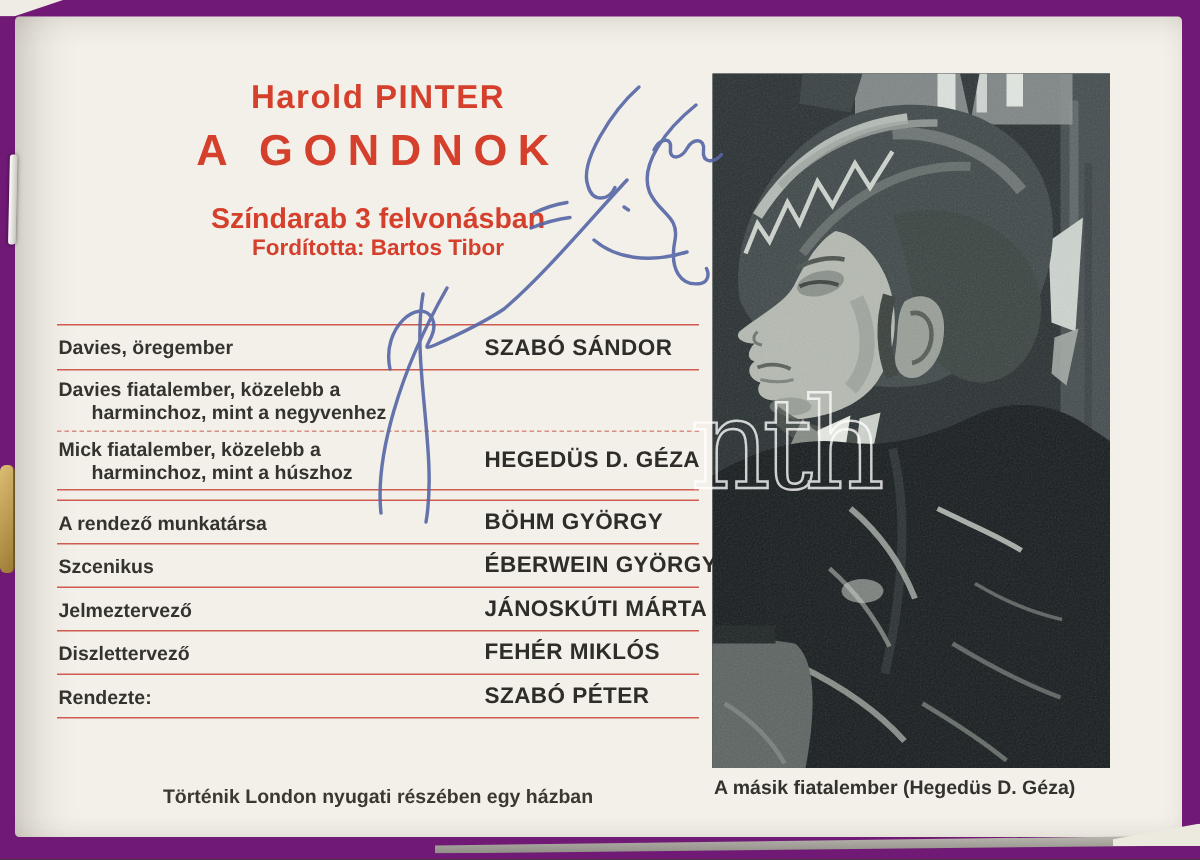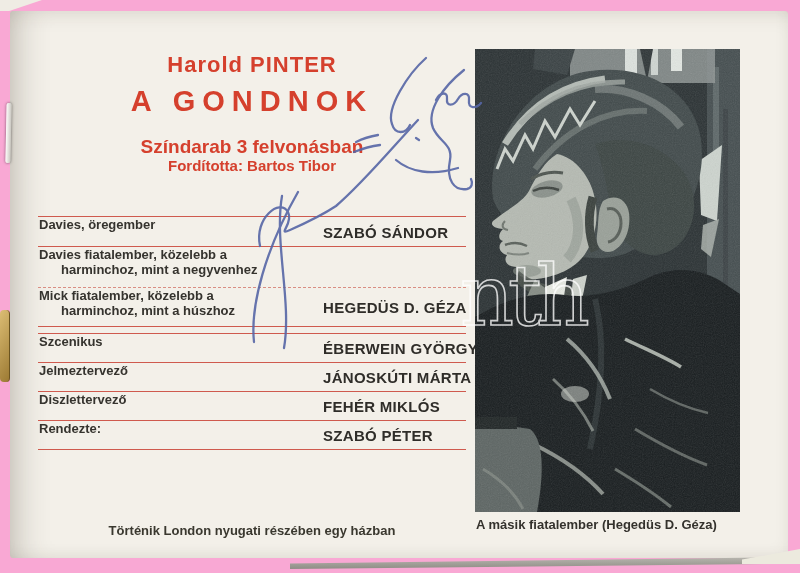--- a/index.html
+++ b/index.html
@@ -1,16 +1,16 @@
 <!DOCTYPE html>
 <html><head>
 <meta charset="utf-8">
 <style>
   html,body{margin:0;padding:0;background:#000;}
-  .scan{position:relative;width:800px;height:573px;background:#f9a8d4;overflow:hidden;
+  .scan{position:relative;width:800px;height:573px;background:#701a75;overflow:hidden;
         font-family:"Liberation Sans",sans-serif;}
   .page{position:absolute;left:10px;top:11px;width:778px;height:547px;background:#f3f0e9;
         border-radius:3px;
         box-shadow:inset 28px 0 34px -24px rgba(60,50,35,.30), inset 0 16px 26px -20px rgba(60,50,35,.18),
                    inset -6px -8px 18px -10px rgba(60,50,35,.12);}
   
   .corner-nick{position:absolute;left:0;top:0;width:42px;height:11px;background:#efece4;
         clip-path:polygon(0 0,100% 0,22% 100%,0 100%);}
   .staple-top{position:absolute;left:6px;top:103px;width:5px;height:60px;border-radius:2px;
         background:linear-gradient(90deg,#fdfdfb,#c9c7c0);box-shadow:0 0 3px rgba(0,0,0,.55);transform:rotate(1.2deg);}
@@ -26,21 +26,21 @@
   .author{top:41px;font-size:22px;font-weight:700;letter-spacing:1px;color:#d5402d;}
   .title{top:74px;font-size:29px;font-weight:700;letter-spacing:7px;color:#d5402d;}
   .sub1{top:125px;font-size:19px;font-weight:700;color:#d5402d;}
   .sub2{top:146px;font-size:15px;font-weight:700;color:#d5402d;}
   .footer-note{top:512px;font-size:13px;font-weight:700;color:#3a382f;}
 
   
   .tbl{position:absolute;left:28px;width:428px;border-top:1px solid #cf5a4e;}
   .cast{top:205px;}
   .crew{top:322px;}
-  .row{position:relative;border-bottom:1px solid #cf5a4e;display:flex;}
+  .row{position:relative;border-bottom:1px solid #cf5a4e;display:flex;align-items:center;}
   .row.dashed{border-bottom:1px dashed #d98e83;}
   .h29{height:29px;} .h40{height:40px;} .h38{height:38px;} .h28{height:28px;}
   .role{font-size:13px;font-weight:700;color:#35332e;line-height:15px;padding-left:1px;}
   .role .l2{display:block;padding-left:22px;}
   .name{position:absolute;left:285px;top:50%;transform:translateY(-50%);
         font-size:15px;font-weight:700;letter-spacing:.3px;color:#2f2d29;white-space:nowrap;}
 
   
   .photo{position:absolute;left:465px;top:38px;width:265px;height:463px;background:#2b3234;}
   .caption{position:absolute;left:466px;top:506px;width:300px;font-size:13px;font-weight:700;color:#34322d;}
@@ -75,20 +75,24 @@
       <div class="row h38">
         <div class="role">
           <span>Mick fiatalember, közelebb a</span>
           <span class="l2">harminchoz, mint a húszhoz</span>
         </div>
         <div class="name">HEGEDÜS D. GÉZA</div>
       </div>
     </div>
 
     <div class="tbl crew">
+      <div class="row h28">
+        <div class="role">A rendező munkatársa</div>
+        <div class="name">BÖHM GYÖRGY</div>
+      </div>
       <div class="row h28">
         <div class="role">Szcenikus</div>
         <div class="name">ÉBERWEIN GYÖRGY</div>
       </div>
       <div class="row h28">
         <div class="role">Jelmeztervező</div>
         <div class="name">JÁNOSKÚTI MÁRTA</div>
       </div>
       <div class="row h28">
         <div class="role">Diszlettervező</div>

